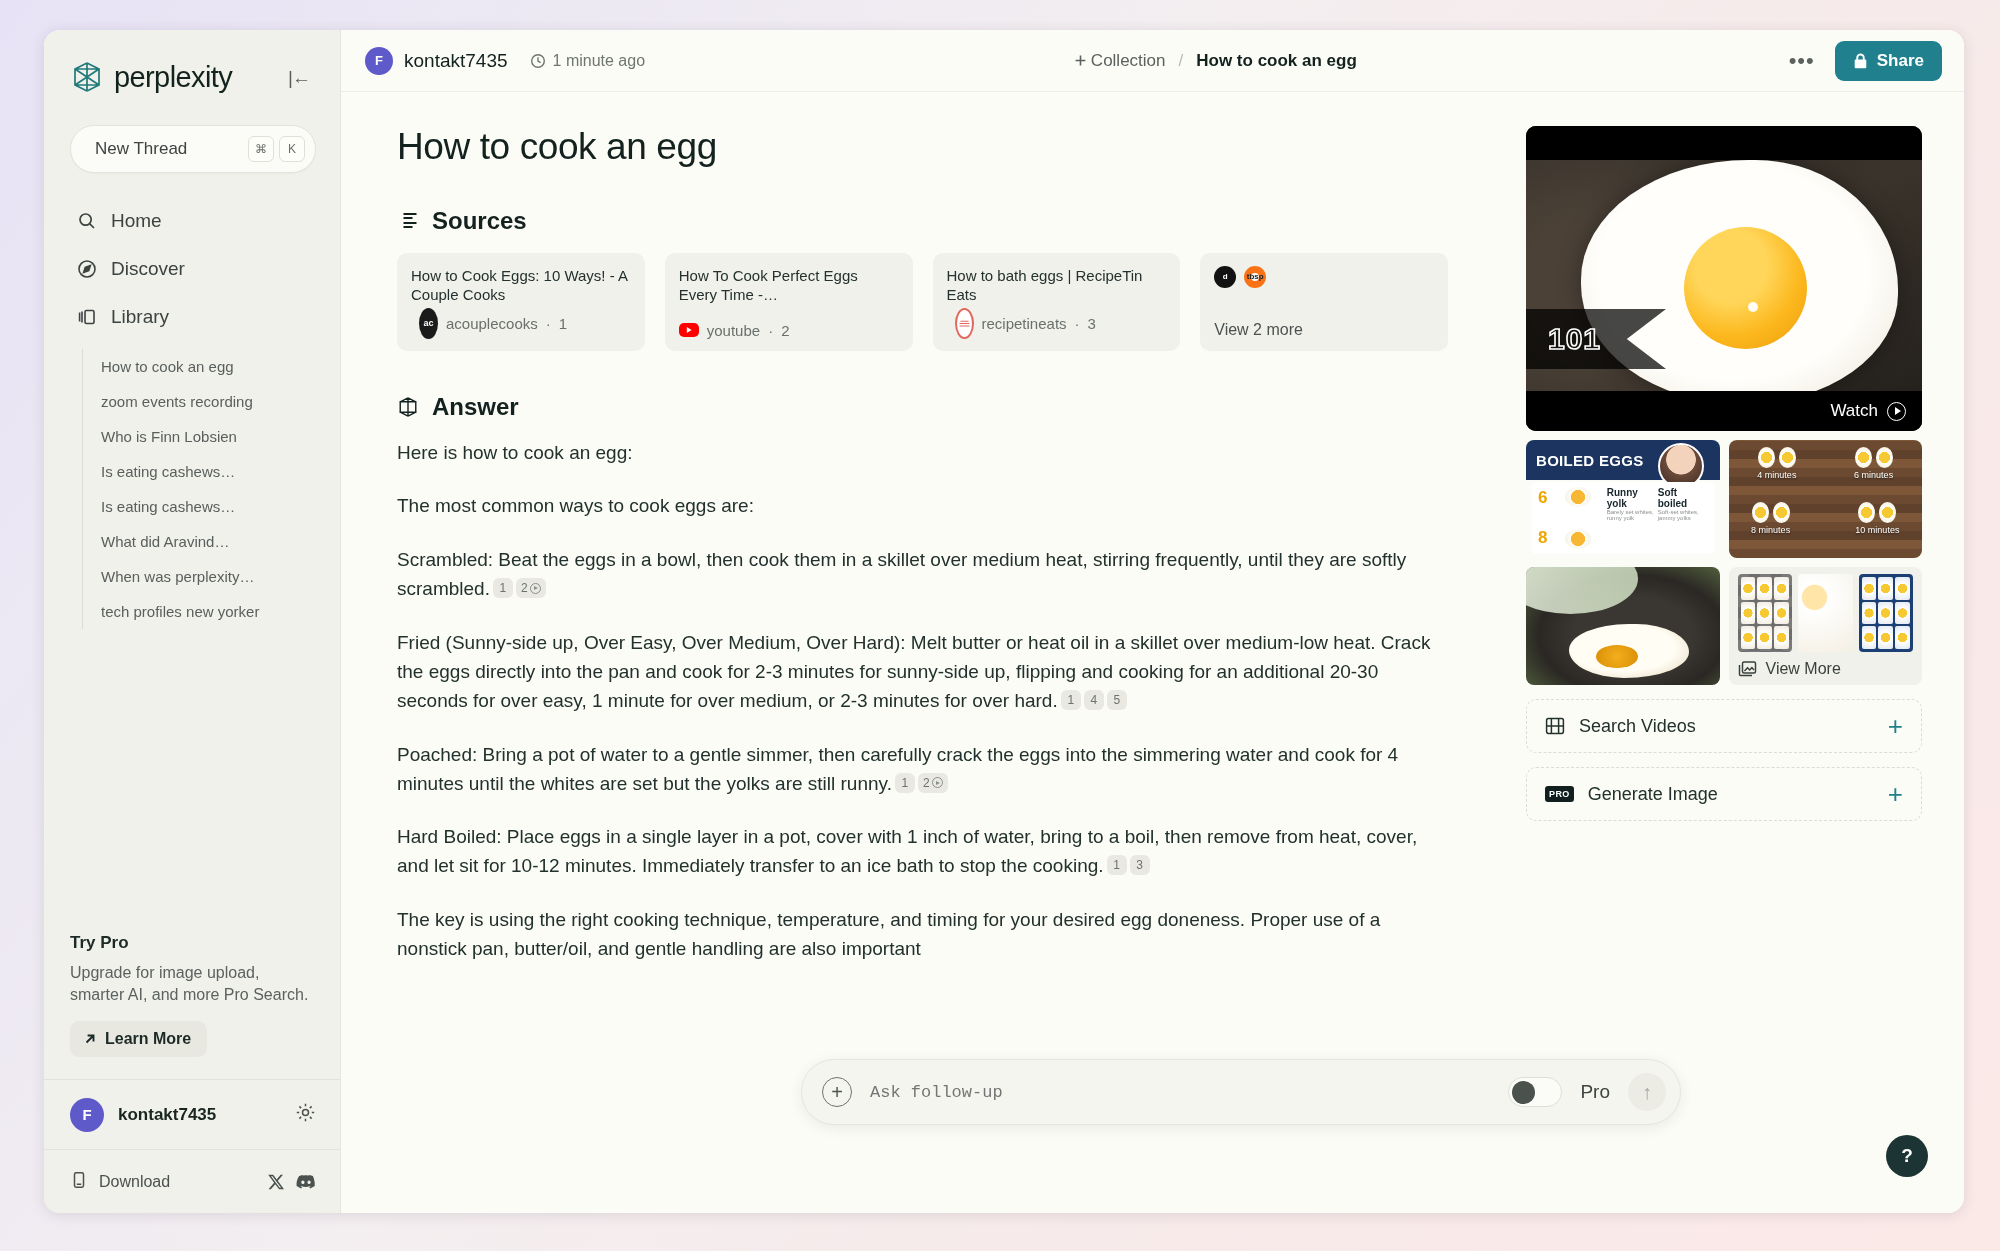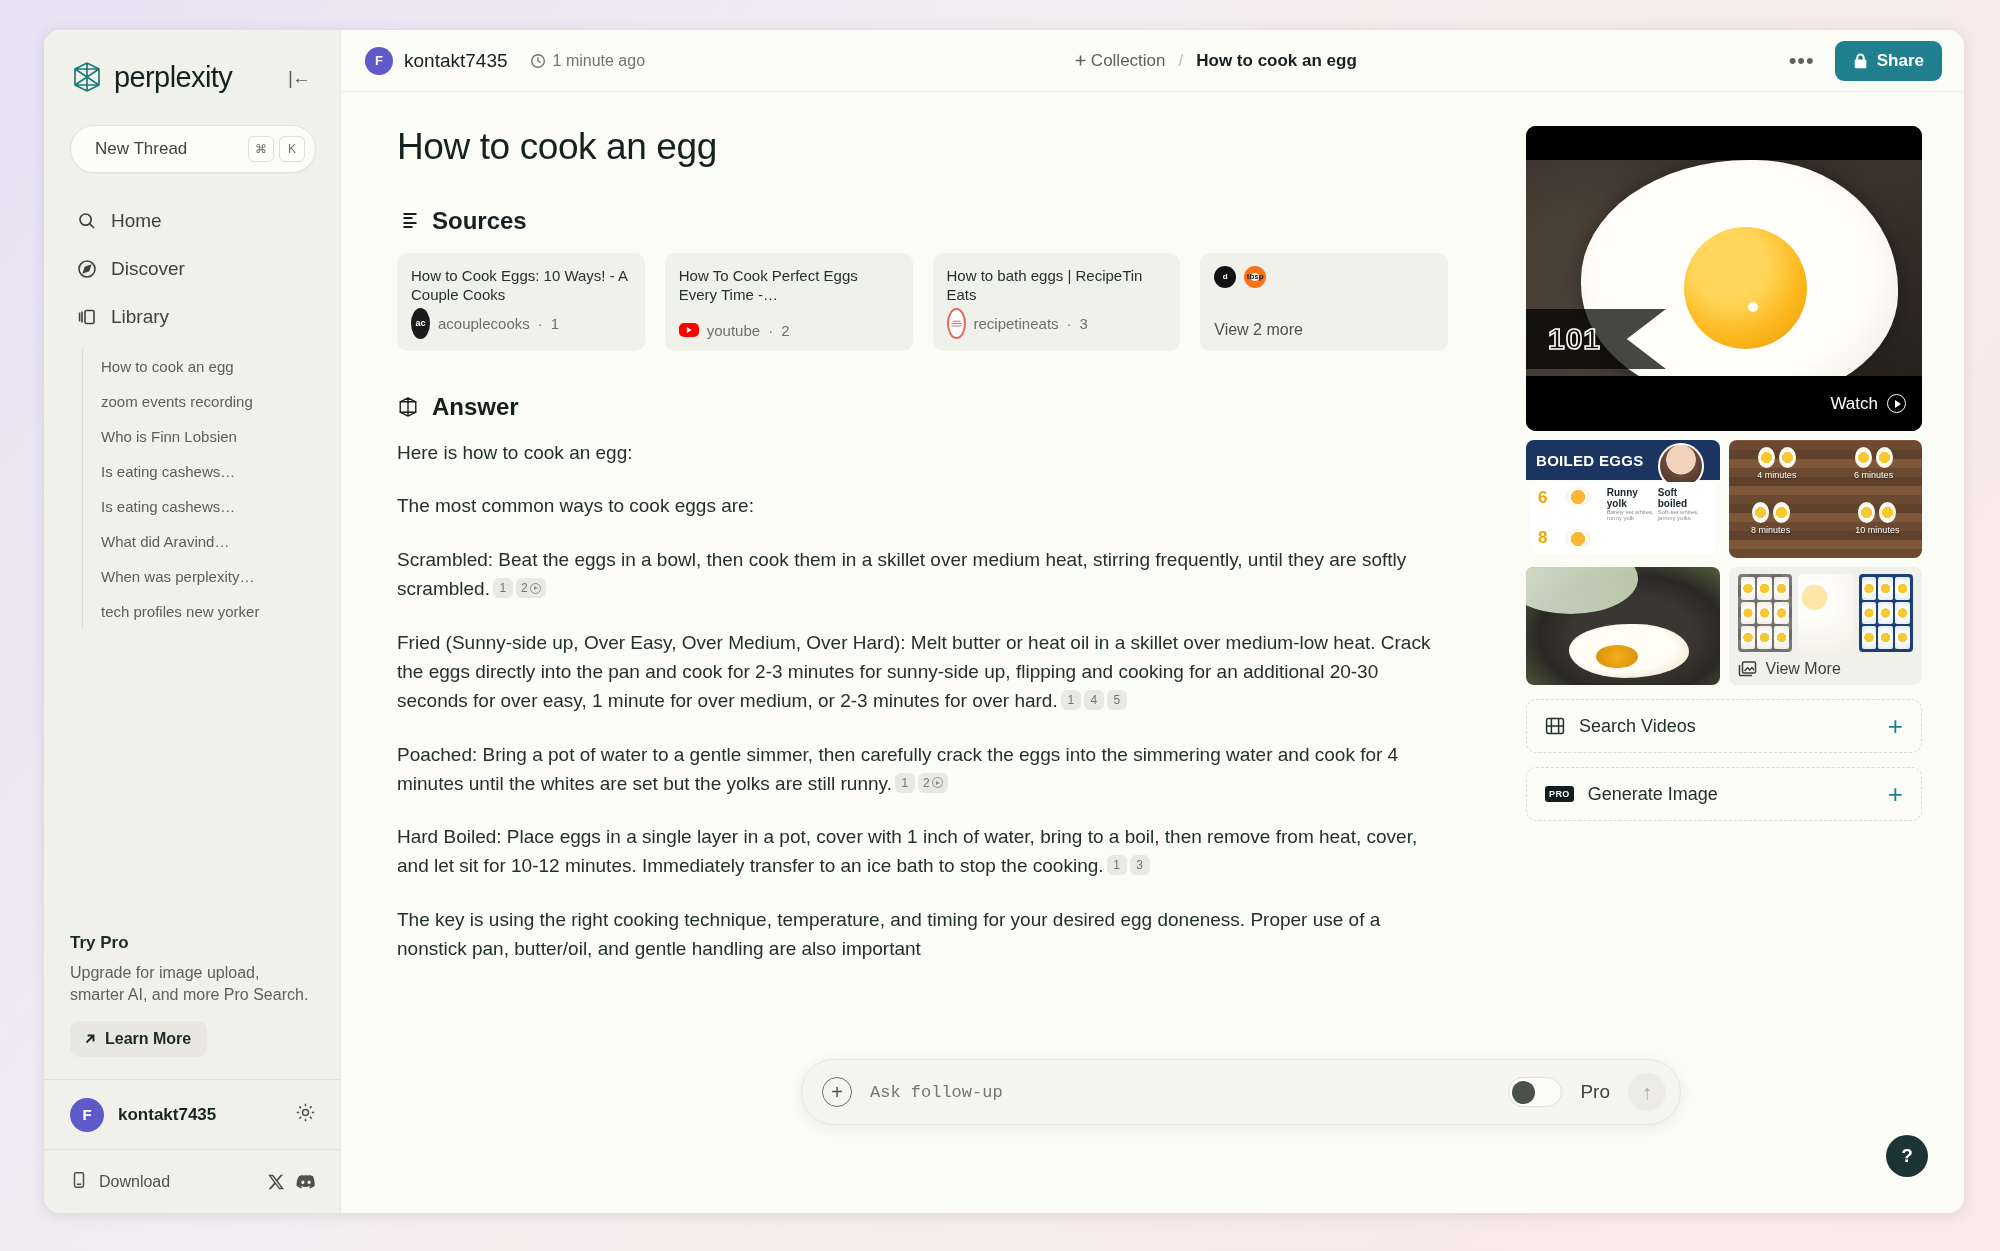--- a/index.html
+++ b/index.html
@@ -186,21 +186,21 @@
     padding: 13px 14px 12px 14px;
     height: 98px;
     display: flex; flex-direction: column; justify-content: space-between;
     cursor: pointer;
   }
   .src-title {
     font-size: 15px; line-height: 1.3; color: #24312e;
     display: -webkit-box; -webkit-line-clamp: 2; -webkit-box-orient: vertical; overflow: hidden;
   }
   .src-meta { display: flex; align-items: center; gap: 8px; font-size: 15px; color: #6a706c; }
-  .fav { width: 19px; height: 31px; border-radius: 50%; flex: 0 0 19px; display:flex; align-items:center; justify-content:center; }
+  .fav { width: 19px; height: 31px; border-radius: 50%; flex: 0 0 19px; display:flex; align-items:center; justify-content:center;margin-left:8px; }
   .fav-dark { background: #1b1b1b; color: #fff; font-size: 9px; font-weight: 700; }
   .fav-yt { background: #f00; border-radius: 5px; width: 20px; height: 14px; display:flex; align-items:center; justify-content:center; }
   .fav-rt { border: 2px solid #e0685e; background: #fff; }
   .more-card-icons { display: flex; align-items: center; gap: 8px; }
   .mini-ic { width: 22px; height: 22px; border-radius: 50%; display: flex; align-items: center; justify-content: center; font-size: 8px; font-weight: 700; }
   .mini-dark { background: #121212; color: #fff; }
   .mini-tbsp { border: 7px solid #f97316; background: #fff; color: #222; font-size: 8px; }
   .view-more-txt { font-size: 16px; color: #4c524f; }
 
   .answer-body { font-size: 19px; line-height: 1.52; color: #22312d; }
@@ -223,21 +223,21 @@
     padding: 34px 42px 0 22px;
     overflow: hidden;
   }
   .video-card {
     width: 100%; height: 305px;
     border-radius: 10px; overflow: hidden;
     background: #000; position: relative; cursor: pointer;
   }
   .vid-strip-top, .vid-strip-bot { position: absolute; left: 0; right: 0; background: #000; z-index: 2; }
   .vid-strip-top { top: 0; height: 34px; }
-  .vid-strip-bot { bottom: 0; height: 55px; display: flex; align-items: center; justify-content: flex-end; padding-right: 16px; gap: 9px; }
+  .vid-strip-bot { bottom: 0; height: 40px; display: flex; align-items: center; justify-content: flex-end; padding-right: 16px; gap: 9px; }
   .watch-lbl { color: #fff; font-size: 17px; }
   .play-ring { width: 19px; height: 19px; border-radius: 50%; border: 1.6px solid #fff; display:flex; align-items:center; justify-content:center; }
   .play-ring::after { content:""; border-left: 6px solid #fff; border-top: 4px solid transparent; border-bottom: 4px solid transparent; margin-left: 2px; }
   .vid-img { position: absolute; inset: 0; }
   .pan-bg {
     position: absolute; inset: 0;
     background:
       radial-gradient(circle at 14% 52%, #4b4137 0 16%, rgba(0,0,0,0) 55%),
       linear-gradient(160deg, #2f2b26 0%, #3a332b 40%, #211e1a 100%);
   }

